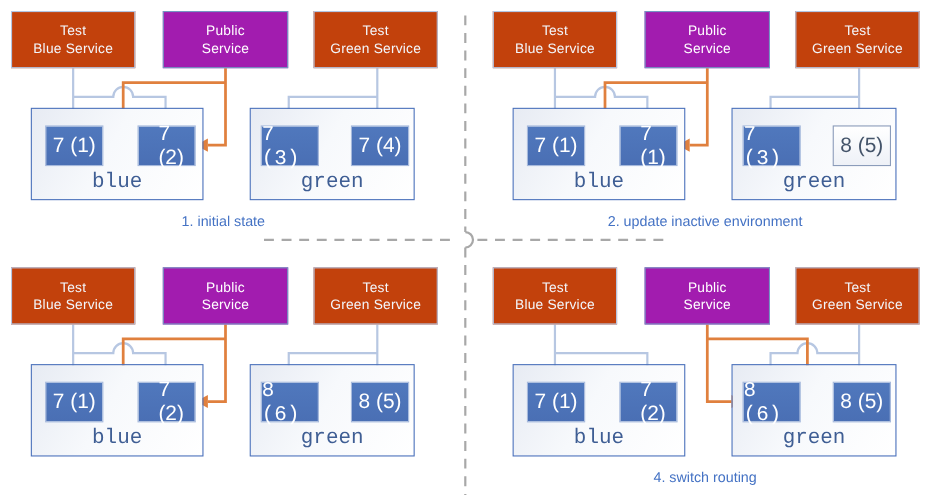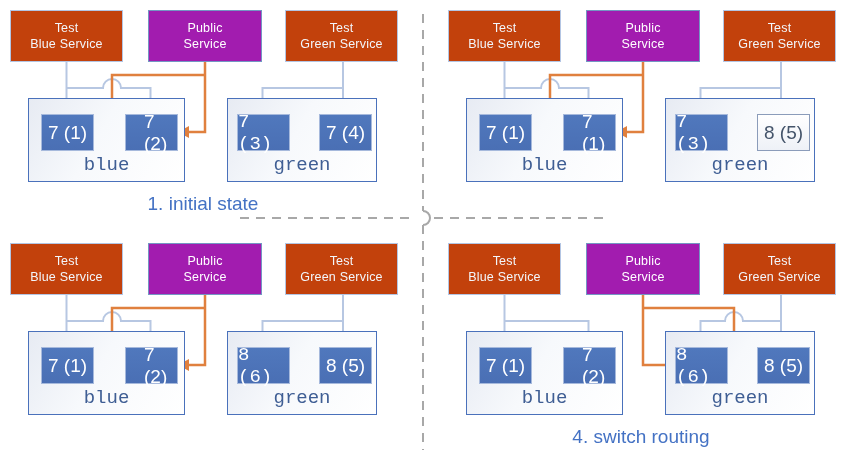--- a/index.html
+++ b/index.html
@@ -18,21 +18,21 @@
   .env{position:absolute;top:98px;height:84px;box-sizing:border-box;border:1px solid #4a71bb;
        background:linear-gradient(120deg,#e7ebf3 0%,#f7f9fc 45%,#ffffff 100%);}
   .env.blue{left:28px;width:157px;}
   .env.green{left:227px;width:150px;}
   .env-label{position:absolute;left:0;right:0;bottom:5px;text-align:center;color:#3f5e94;font-size:19px;font-family:Liberation Mono, monospace;}
   .pod{position:absolute;top:15px;width:53px;height:37px;box-sizing:border-box;display:flex;align-items:center;
        justify-content:center;font-size:19px;color:#ffffff;
        background:linear-gradient(180deg,#5078bd 0%,#4a6fb4 100%);border:1px solid #a6b9dc;}
   .pod.b1{left:12px;} .pod.b2{left:96px;padding-left:18px;} .pod.g1{left:9px;font-family:Liberation Mono, monospace;} .pod.g2{left:91px;}
   .pod.outlined{background:linear-gradient(180deg,#ffffff 0%,#eef1f7 100%);color:#44546a;border:1px solid #8b9cba;}
-  .caption{position:absolute;top:193px;left:0;width:406px;text-align:center;color:#4472c4;font-size:19px;}
+  .caption{position:absolute;top:193px;left:0;width:406px;text-align:center;color:#4472c4;font-size:13px;}
   .divider{position:absolute;left:0;top:0;pointer-events:none;}
 </style>
 </head>
 <body>
 
 <div class="canvas">
 
   <div class="quadrant q1">
     <svg class="wires" width="410" height="223" viewBox="0 0 410 223">
       <g stroke="#b7c7e2" stroke-width="2" fill="none">
@@ -127,20 +127,21 @@
     <div class="env blue">
       <div class="pod b1">7 (1)</div>
       <div class="pod b2">7 (1)</div>
       <div class="env-label">blue</div>
     </div>
     <div class="env green">
       <div class="pod g1">7 (3)</div>
       <div class="pod g2 outlined">8 (5)</div>
       <div class="env-label">green</div>
     </div>
+    <div class="caption">2. update inactive environment</div>
   </div>
 
   <div class="quadrant q3">
     <svg class="wires" width="410" height="223" viewBox="0 0 410 223">
       <g stroke="#b7c7e2" stroke-width="2" fill="none">
         <path d="M66.5 62 V103"></path>
         <path d="M66.5 88 H103 A9 9 0 0 1 121 88 H150.5 V103"></path>
       </g>
       <g fill="#b7c7e2">
         <polygon points="61,102 72,102 66.5,112"></polygon>

